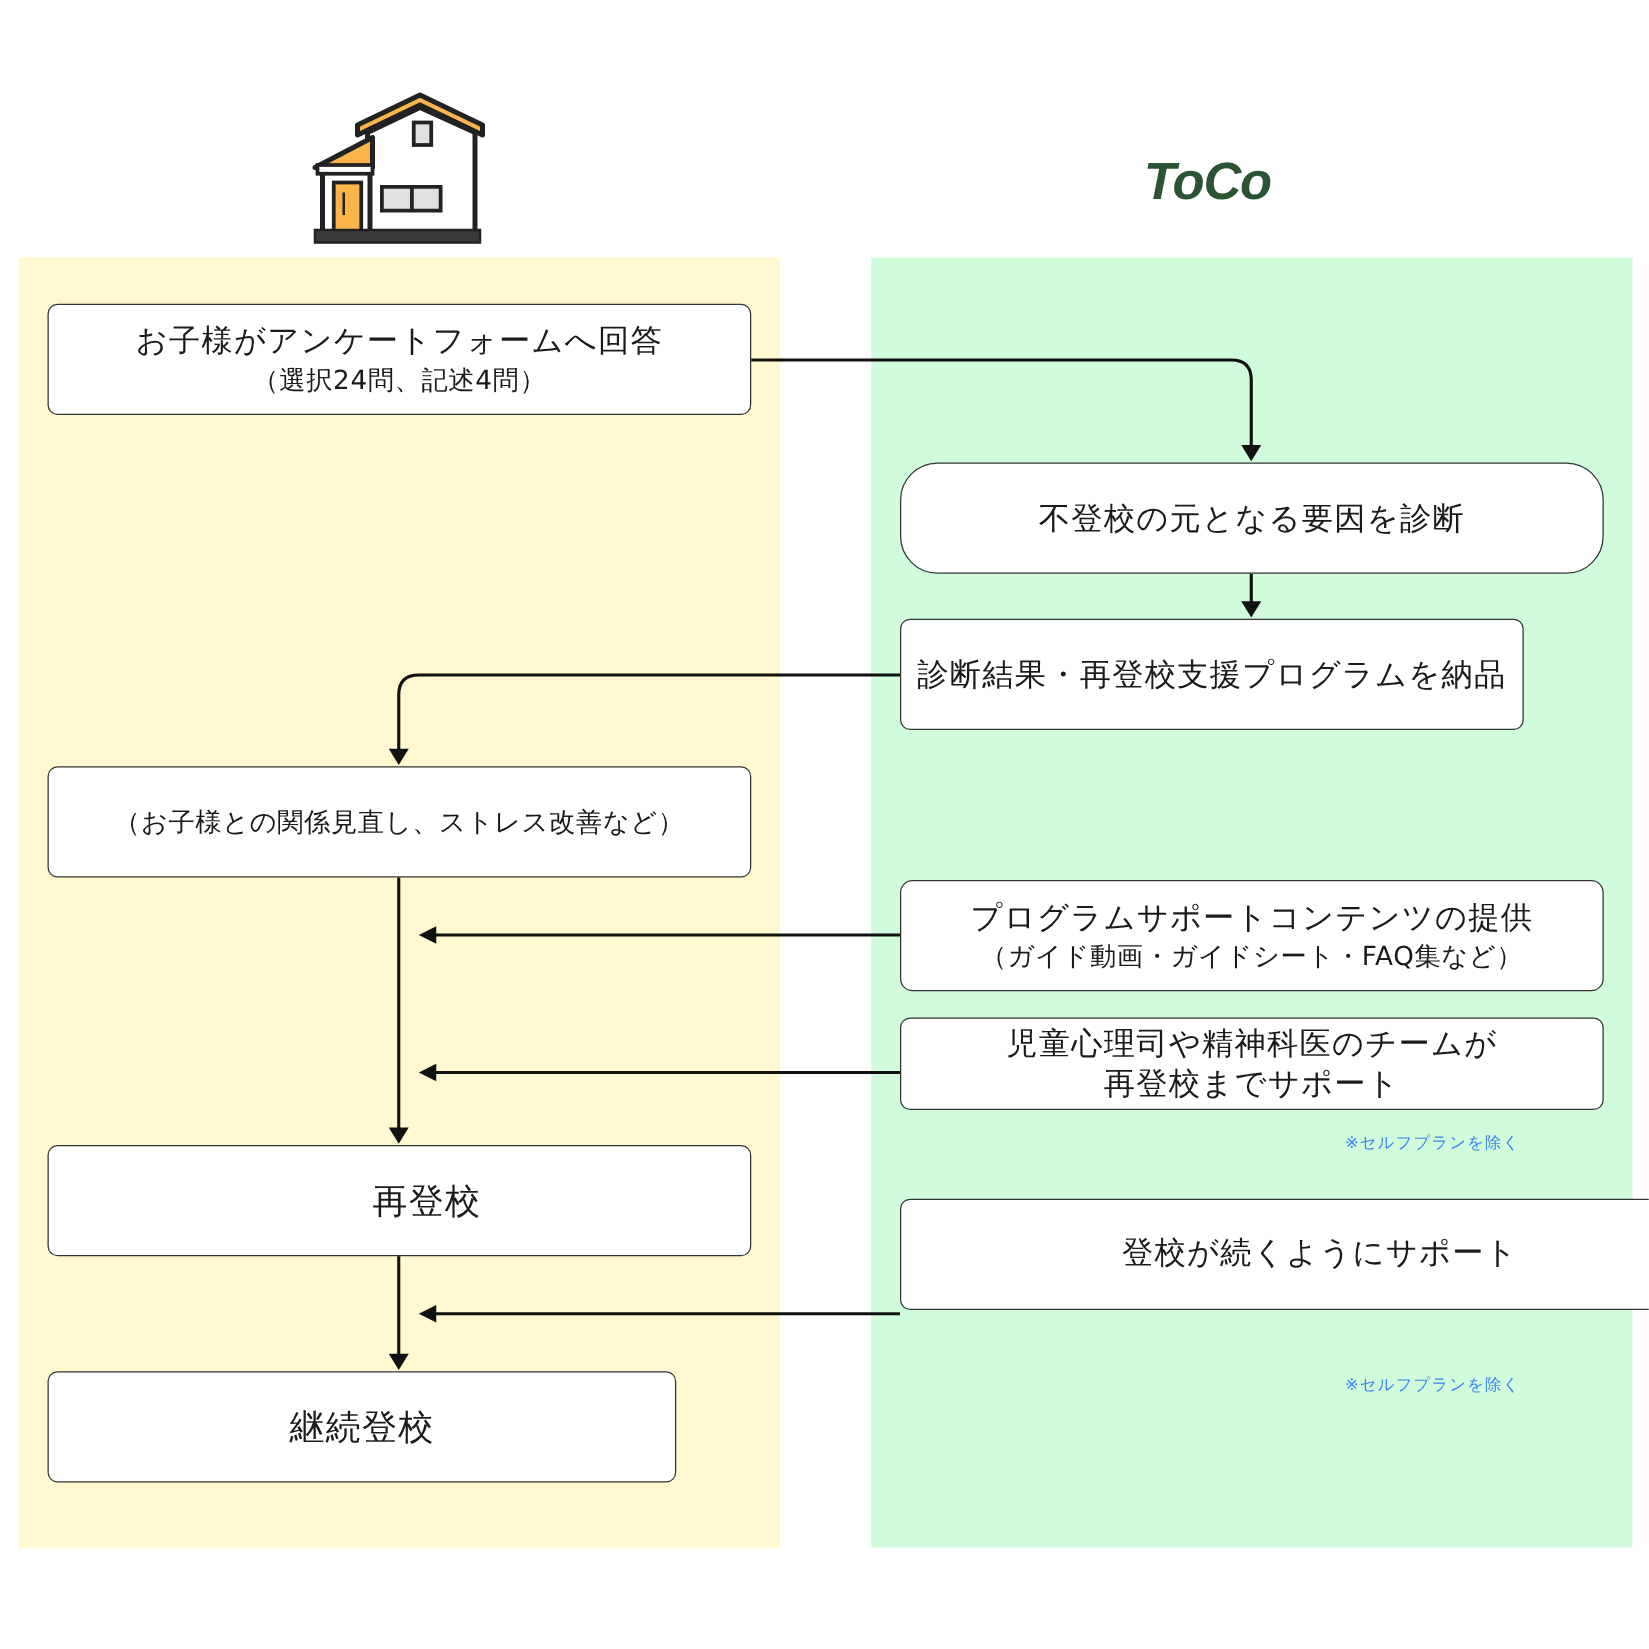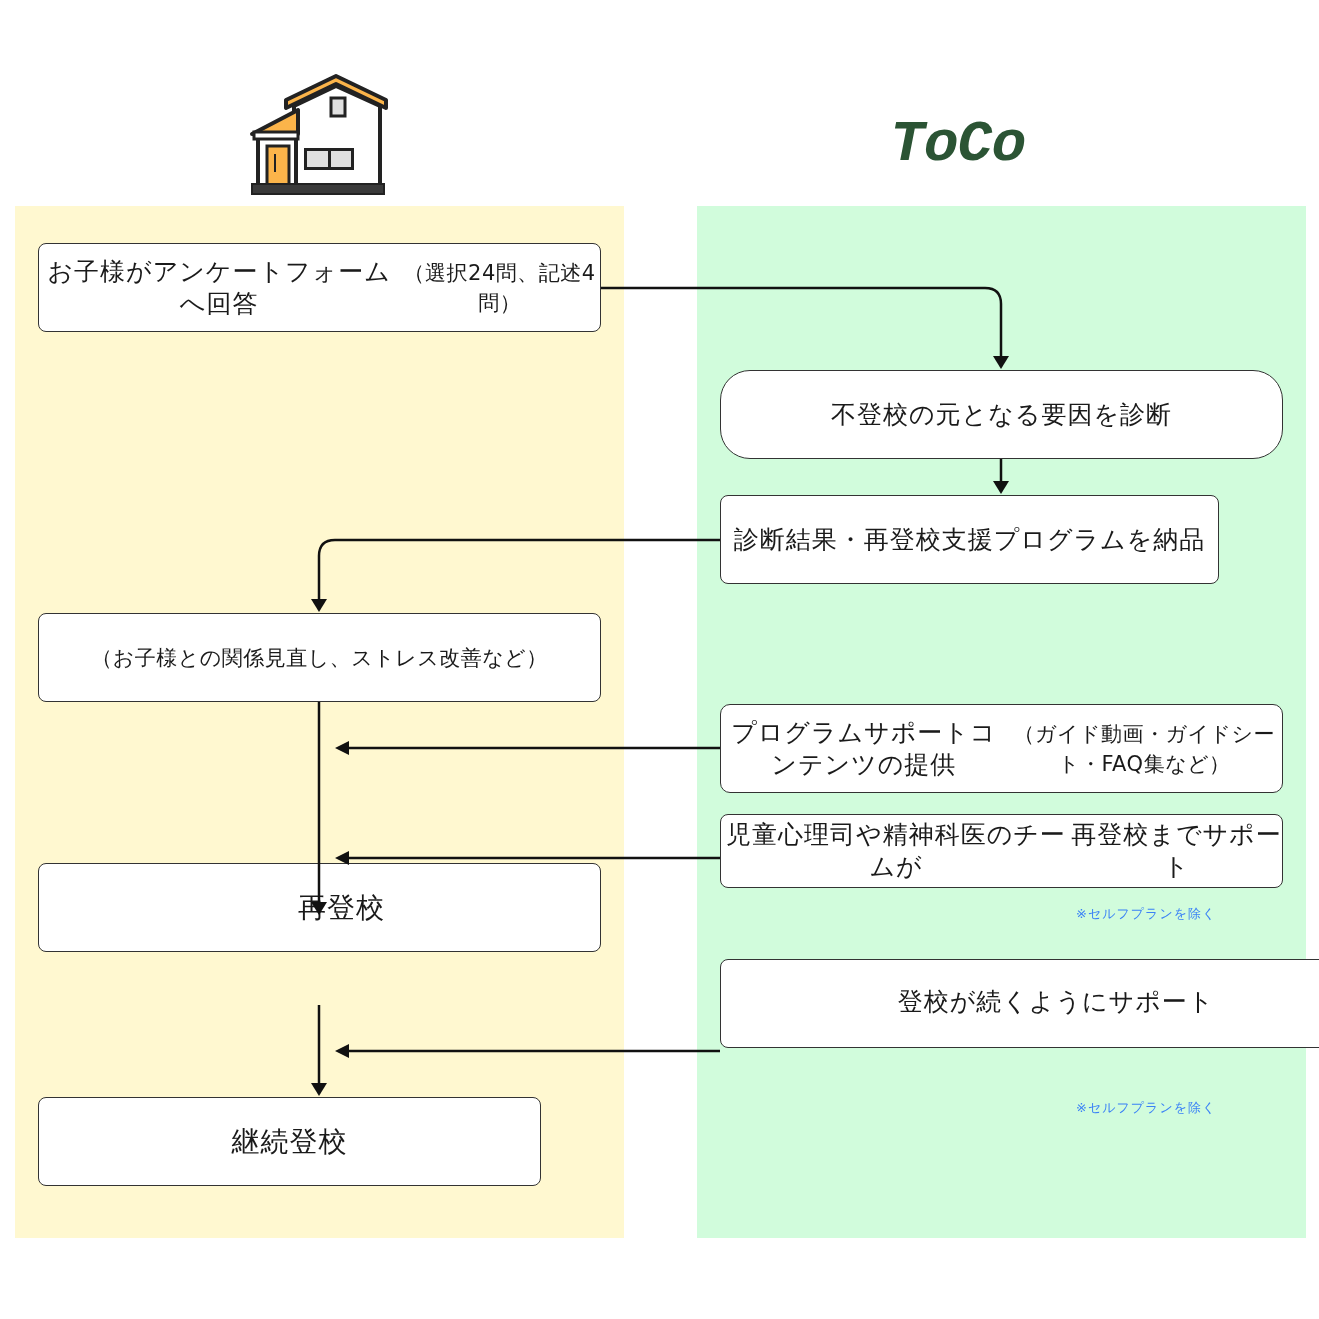--- a/index.html
+++ b/index.html
@@ -2,28 +2,28 @@
 <html><head>
 <meta charset="utf-8">
 <style>
   html, body { margin:0; padding:0; background:#ffffff; }
   body { width:1319px; height:1319px; position:relative; overflow:hidden;
          font-family:"DejaVu Sans", "Liberation Sans", sans-serif; color:#1a1a1a; }
   .lane { position:absolute; top:206px; height:1032px; }
   .lane-family { left:15px; width:609px; background:#fff8d0; }
   .lane-toco { left:697px; width:609px; background:#d1fcdc; }
   .box { position:absolute; background:#fff; border:1.5px solid #333; border-radius:8px;
-         box-sizing:border-box; display:flex; flex-direction:row; align-items:center;
+         box-sizing:border-box; display:flex; flex-direction:column; align-items:center;
          justify-content:center; text-align:center; }
   .box .main { font-size:25px; line-height:32px; letter-spacing:1px; }
   .box .sub { font-size:21px; line-height:30px; letter-spacing:0.5px; }
   .note { position:absolute; font-size:13px; color:#3b82f6; letter-spacing:1px; }
   svg.arrows { position:absolute; left:0; top:0; width:1319px; height:1319px; pointer-events:none; }
-  .logo { position:absolute; left:890px; top:110px; font-family:Liberation Mono, monospace; font-weight:bold;
-          font-style:italic; font-size:58px; color:#2b5434; letter-spacing:-1px; line-height:70px; }
+  .logo { position:absolute; left:915px; top:110px; font-family:Liberation Sans, sans-serif; font-weight:bold;
+          font-style:italic; font-size:42px; color:#2b5434; letter-spacing:-1px; line-height:70px; }
   .house { position:absolute; left:248px; top:72px; width:140px; height:125px; }
 </style>
 </head>
 <body>
 
 <div class="lane lane-family"></div>
 <div class="lane lane-toco"></div>
 
 <svg class="house" viewBox="0 0 140 125">
 
@@ -50,21 +50,21 @@
 
 <div class="logo">ToCo</div>
 
 <div class="box" style="left:38px;top:243px;width:563px;height:89px;">
   <div class="main">お子様がアンケートフォームへ回答</div>
   <div class="sub">（選択24問、記述4問）</div>
 </div>
 <div class="box" style="left:38px;top:613px;width:563px;height:89px;">
   <div class="sub">（お子様との関係見直し、ストレス改善など）</div>
 </div>
-<div class="box" style="left:38px;top:863px;width:563px;height:89px;padding-left:44px;">
+<div class="box" style="left:38px;top:916px;width:563px;height:89px;padding-left:44px;">
   <div class="main" style="font-size:28px;">再登校</div>
 </div>
 <div class="box" style="left:38px;top:1097px;width:503px;height:89px;">
   <div class="main" style="font-size:28px;">継続登校</div>
 </div>
 
 <div class="box" style="left:720px;top:370px;width:563px;height:89px;border-radius:30px;">
   <div class="main">不登校の元となる要因を診断</div>
 </div>
 <div class="box" style="left:720px;top:495px;width:499px;height:89px;">

